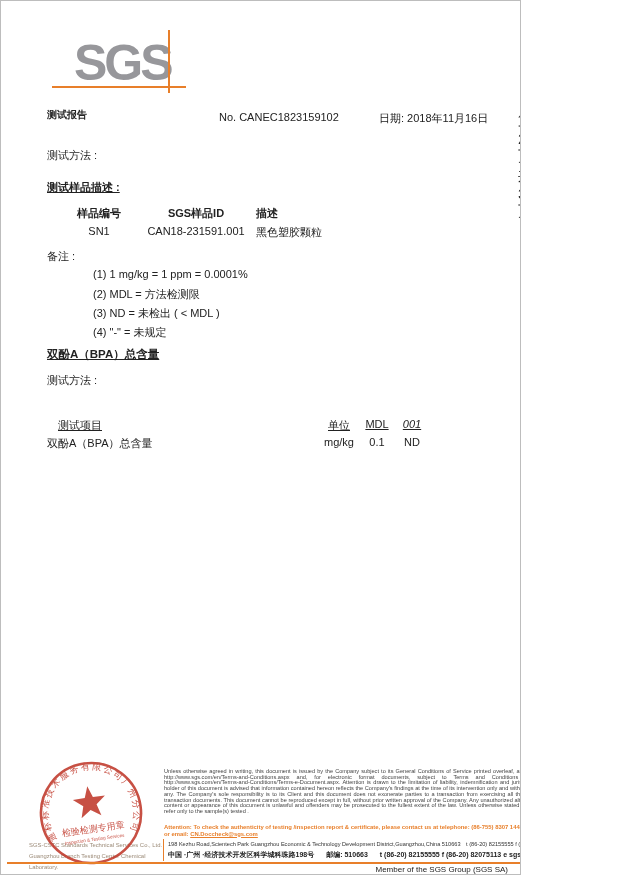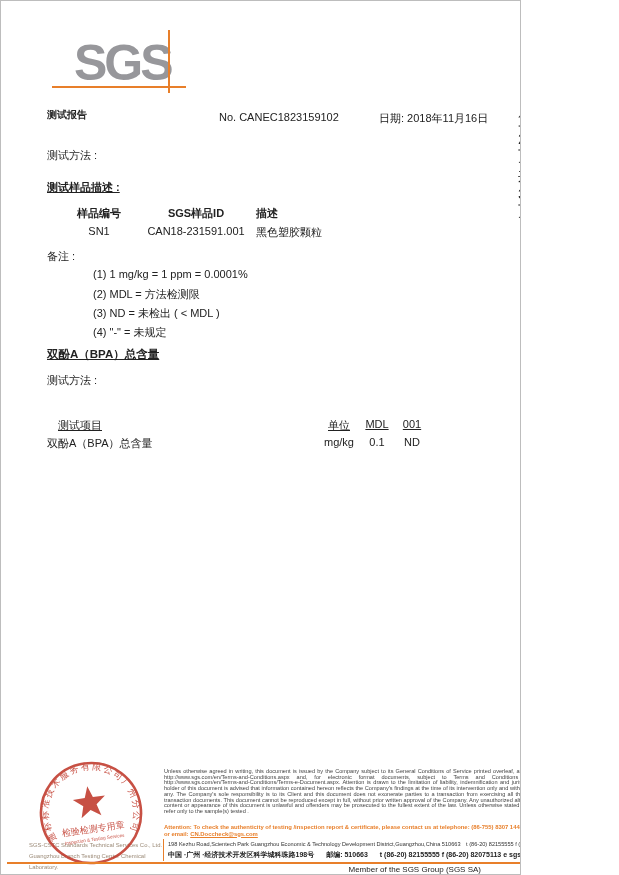--- a/index.html
+++ b/index.html
@@ -40,36 +40,36 @@
   .method-label { left:46px; top:372px; }
   .method-text { left:120px; top:371px; width:468px; font-size:11px; line-height:20px; }
 
   .rt-cell { position:absolute; font-size:11px; }
   .rt-h { top:417px; font-weight:normal; text-decoration:underline; }
   .rt-d { top:435px; }
   .r1h { left:57px; } .r1d { left:46px; }
   .r2 { left:317px; width:42px; text-align:center; }
   .r3 { left:358px; width:36px; text-align:center; }
   .r4 { left:394px; width:34px; text-align:center; }
-  .ital { }
+  .ital { font-style:italic; }
 
   
   .legal { position:absolute; left:163px; top:768px; width:446px; font-size:5.6px;
            line-height:5.7px; color:#444; text-align:justify; }
   .attention { position:absolute; left:163px; top:823px; width:446px; font-size:5.9px;
                line-height:6.6px; font-weight:bold; color:#e87f2a; }
   .addr1 { position:absolute; left:167px; top:840px; width:441px; font-size:5.6px; color:#333;
            white-space:nowrap; }
   .addr1 span { margin-right:4px; }
   .addr2 { position:absolute; left:167px; top:849px; width:441px; font-size:7px; font-weight:600;
            color:#222; white-space:nowrap; }
   .addr2 span { margin-right:10px; }
   .addr-vline { position:absolute; left:162px; top:838px; width:1px; height:22px; background:#e87f2a; }
   .footer-rule { position:absolute; left:6px; top:861px; width:606px; height:2px; background:#e87f2a; }
-  .member { position:absolute; right:39px; top:864px; font-size:8px; color:#222; }
+  .member { position:absolute; right:12px; top:864px; font-size:8px; color:#222; }
 
   .company { position:absolute; left:28px; top:839px; width:140px; font-size:5.9px;
              line-height:11px; color:#9b8a77; }
   .stamp { position:absolute; left:35px; top:757px; width:110px; height:110px;
            transform:rotate(-8deg); opacity:.88; }
 </style>
 </head>
 <body>
 
 <div class="page">

